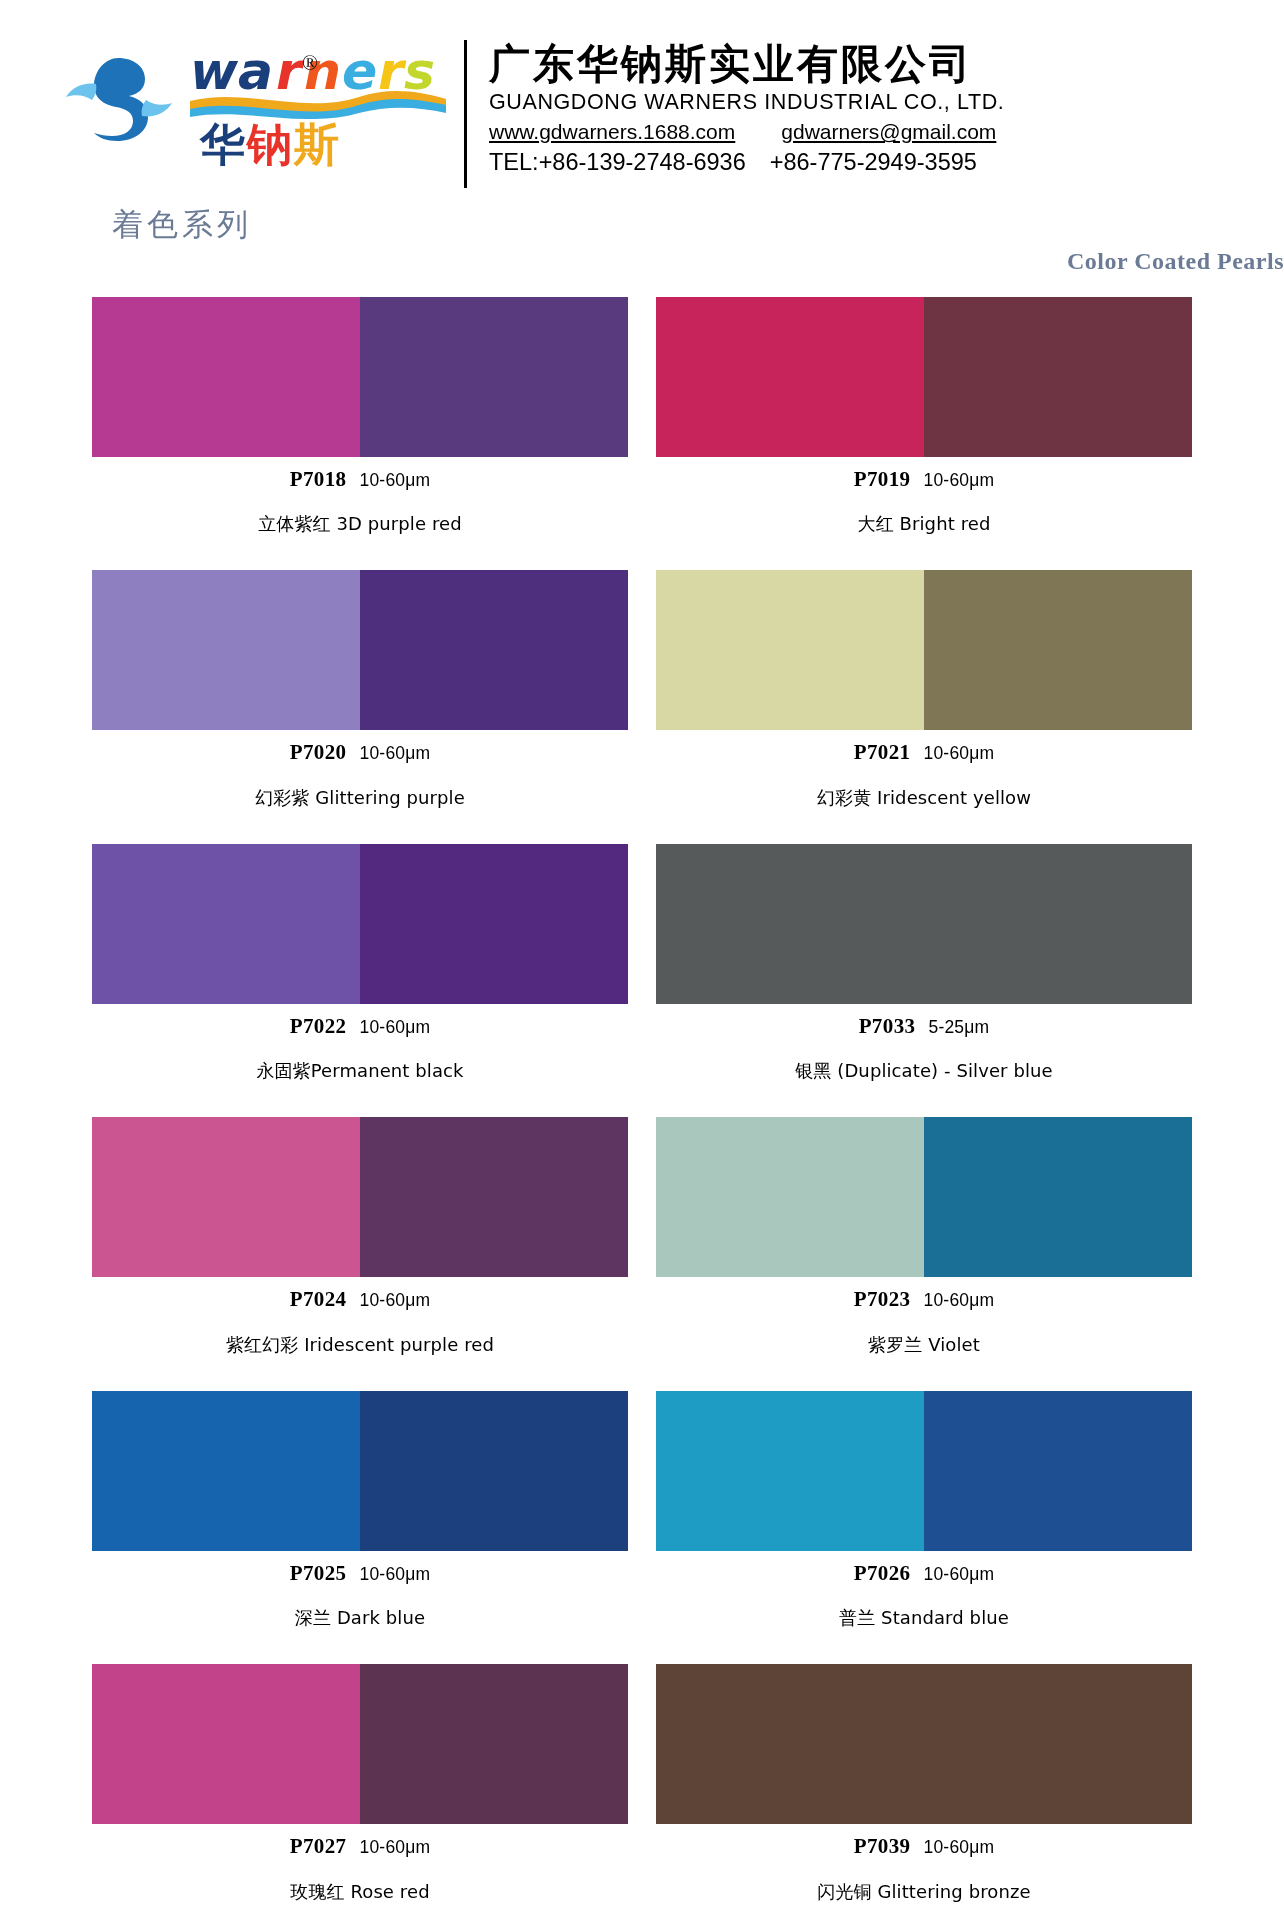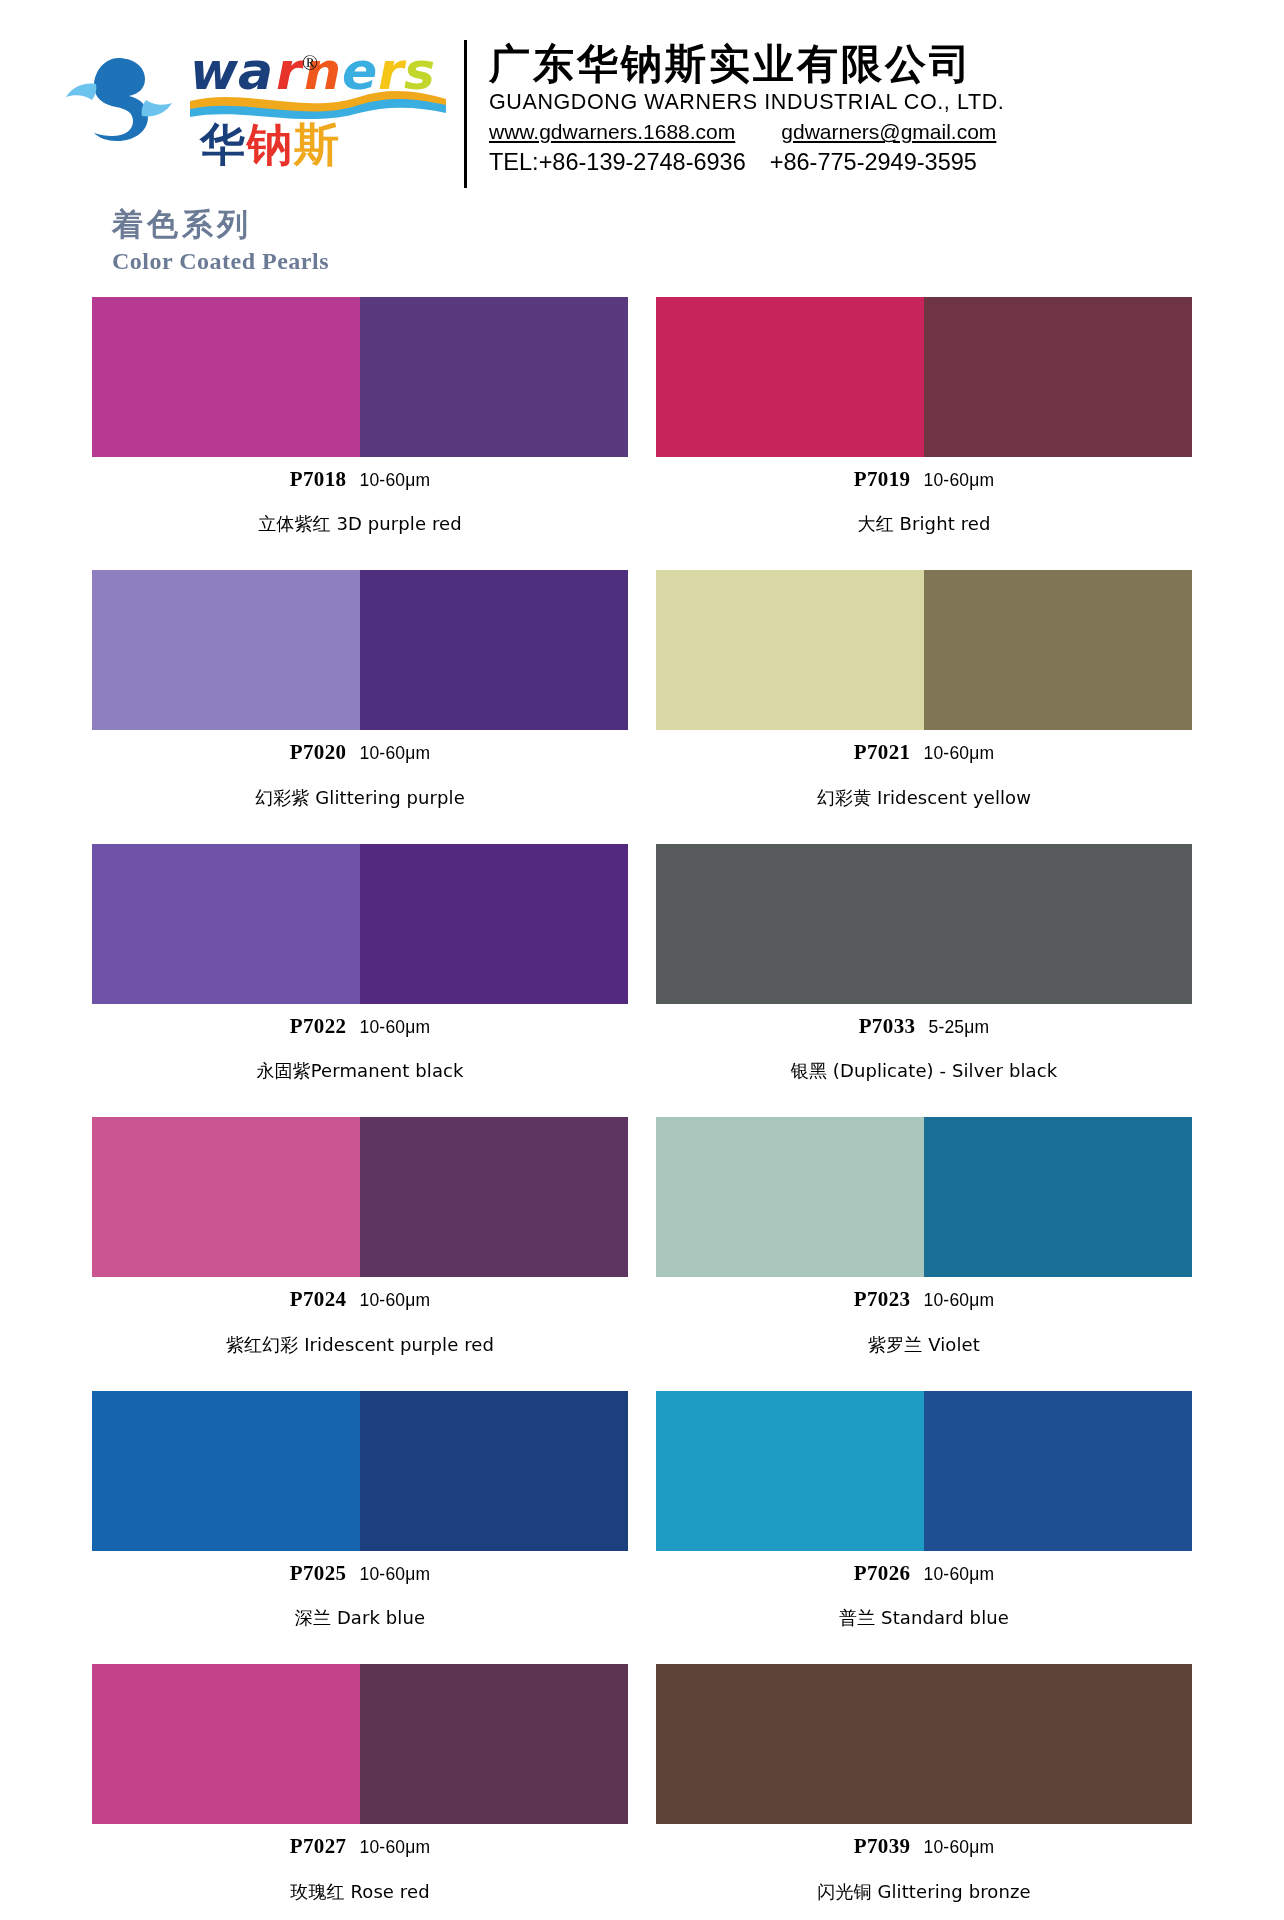--- a/index.html
+++ b/index.html
@@ -127,30 +127,31 @@
 
   
   .section-title {
     padding: 40px 0 0 112px;
   }
   .section-title .cn {
     font-size: 31px;
     color: #6b7b96;
     font-family: "DejaVu Sans", sans-serif;
     letter-spacing: 4px;
-    font-weight: bold;
+    font-weight: normal;
     line-height: 1.25;
   }
   .section-title .en {
     font-size: 24px;
     color: #6b7b96;
     font-family: "Liberation Serif", serif;
     font-weight: bold;
     letter-spacing: 0.5px;
     margin-top: 4px;
+    text-align: right;
   }
 
   
   .grid {
     margin-top: 22px;
     padding: 0 92px 0 92px;
     display: grid;
     grid-template-columns: 1fr 1fr;
     column-gap: 95px;
     row-gap: 0;
@@ -306,21 +307,21 @@
         <div class="cap-line1"><span class="cap-code">P7022</span><span class="cap-size">10-60μm</span></div>
         <div class="cap-line2">永固紫Permanent black</div>
       </div>
     </div>
     <div class="cell">
       <div class="swatch single">
         <div class="half" style="background: rgb(86, 90, 90);"></div>
       </div>
       <div class="caption">
         <div class="cap-line1"><span class="cap-code">P7033</span><span class="cap-size">5-25μm</span></div>
-        <div class="cap-line2">银黑 (Duplicate) - Silver black</div>
+        <div class="cap-line2">银黑 (Duplicate) - Silver blue</div>
       </div>
     </div>
     <div class="cell">
       <div class="swatch">
         <div class="half" style="background: rgb(203, 85, 144);"></div>
         <div class="half" style="background: rgb(94, 53, 96);"></div>
       </div>
       <div class="caption">
         <div class="cap-line1"><span class="cap-code">P7024</span><span class="cap-size">10-60μm</span></div>
         <div class="cap-line2">紫红幻彩 Iridescent purple red</div>

